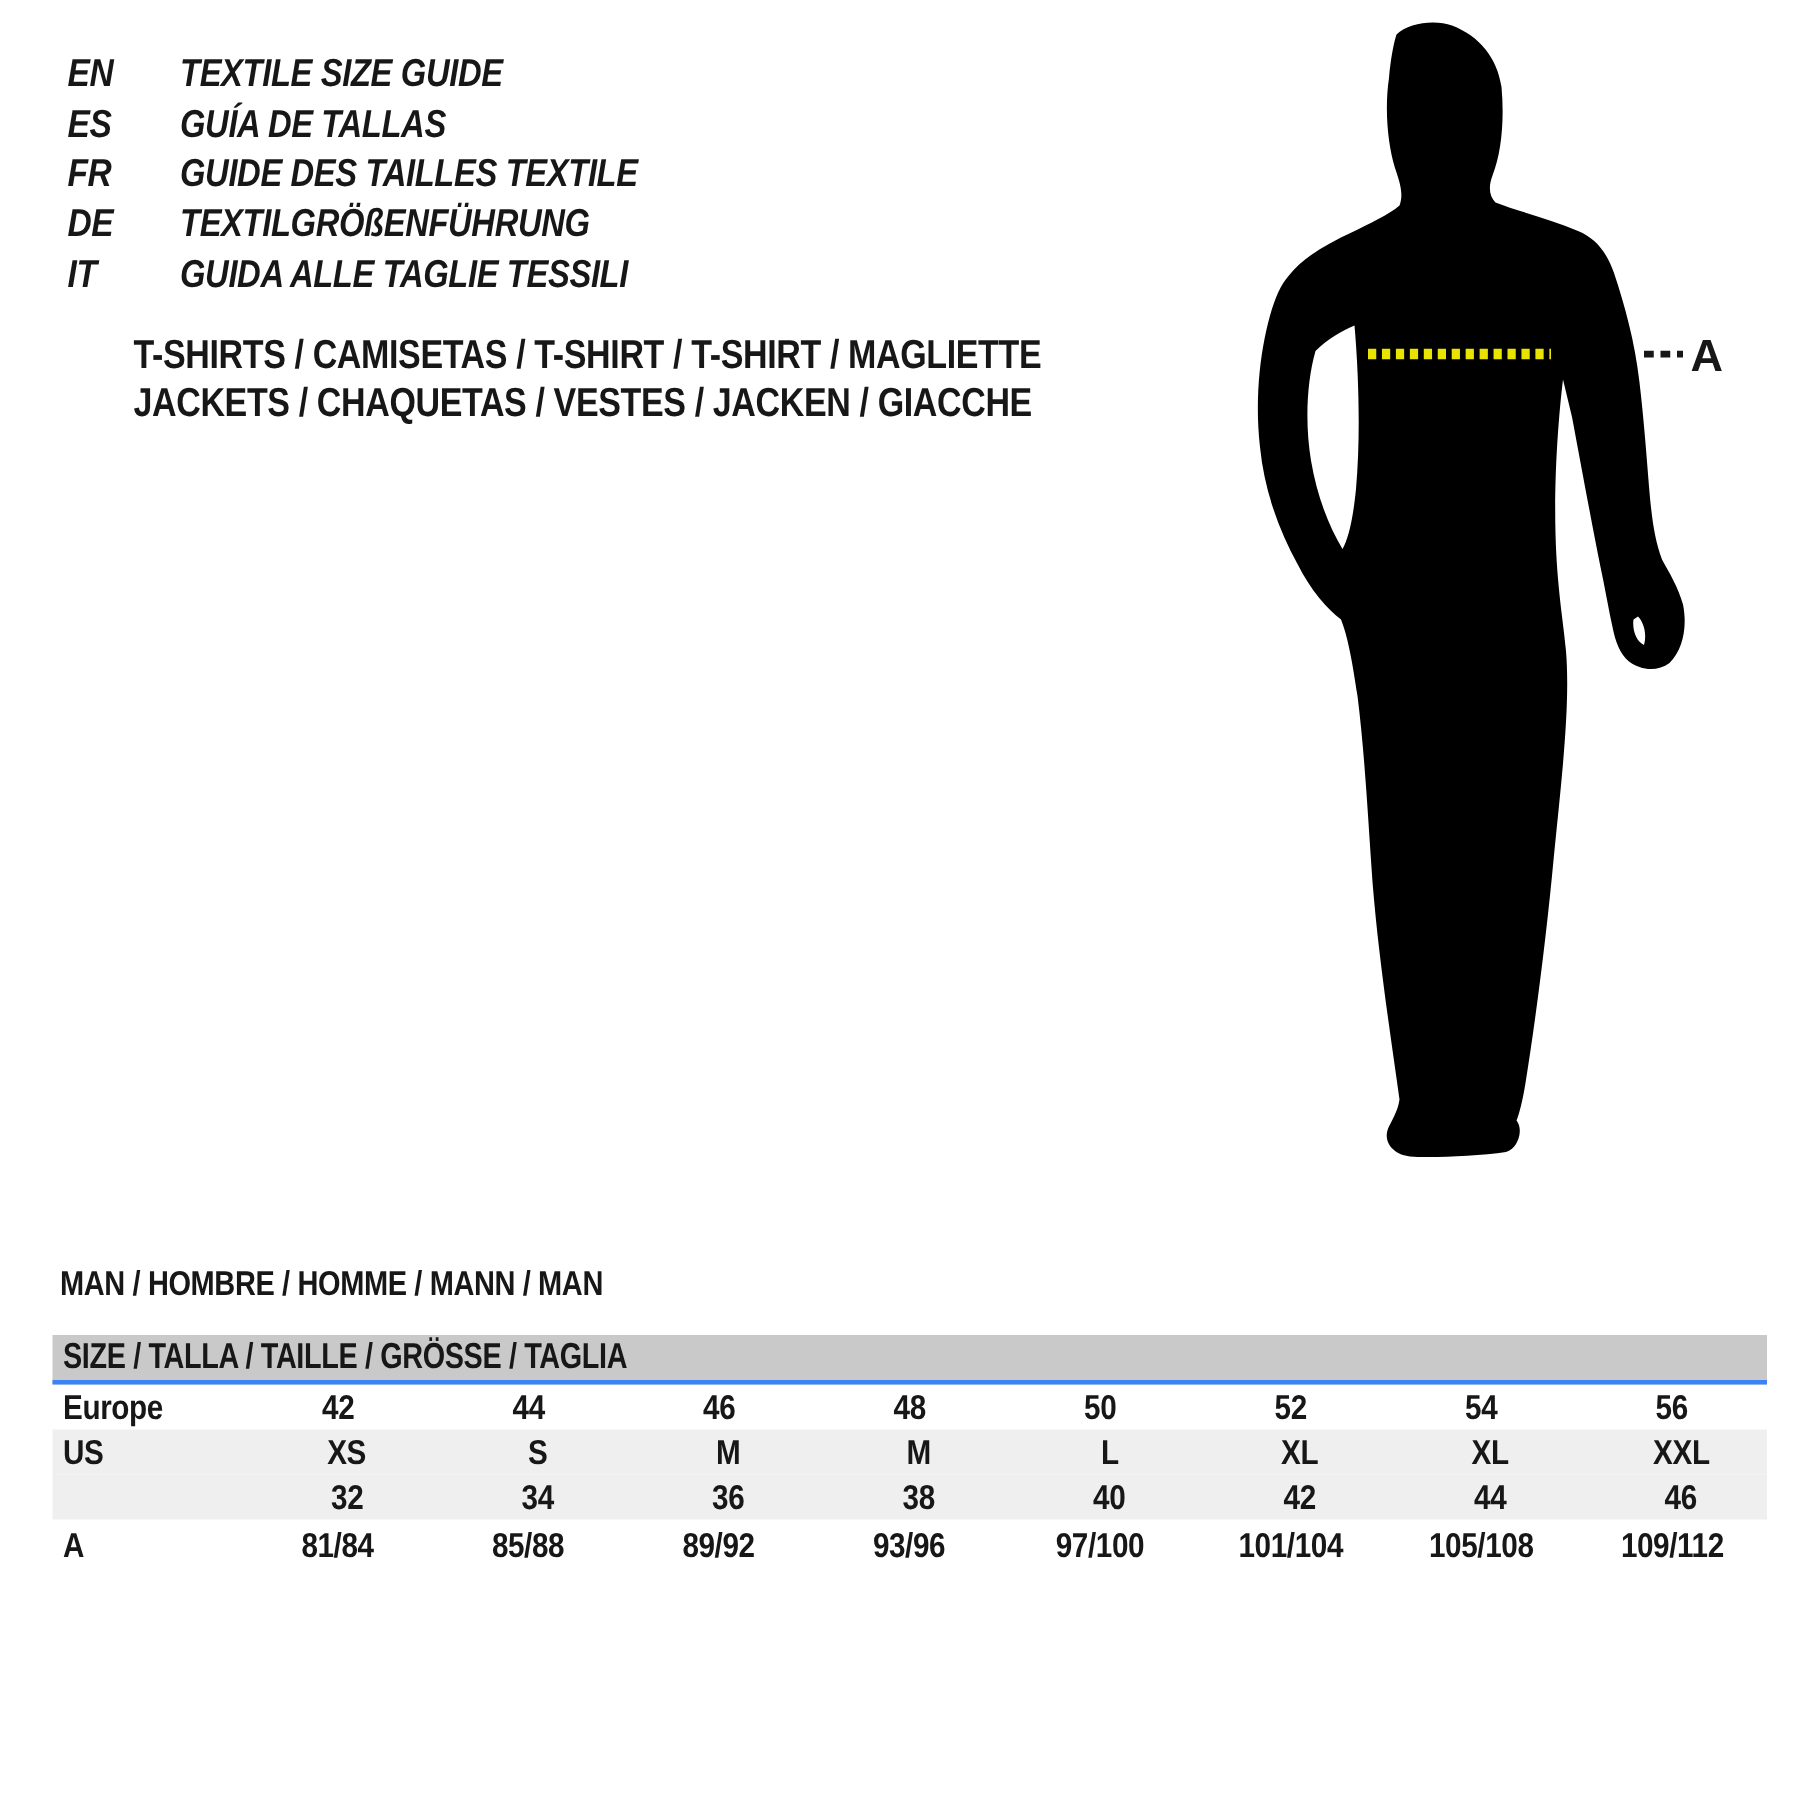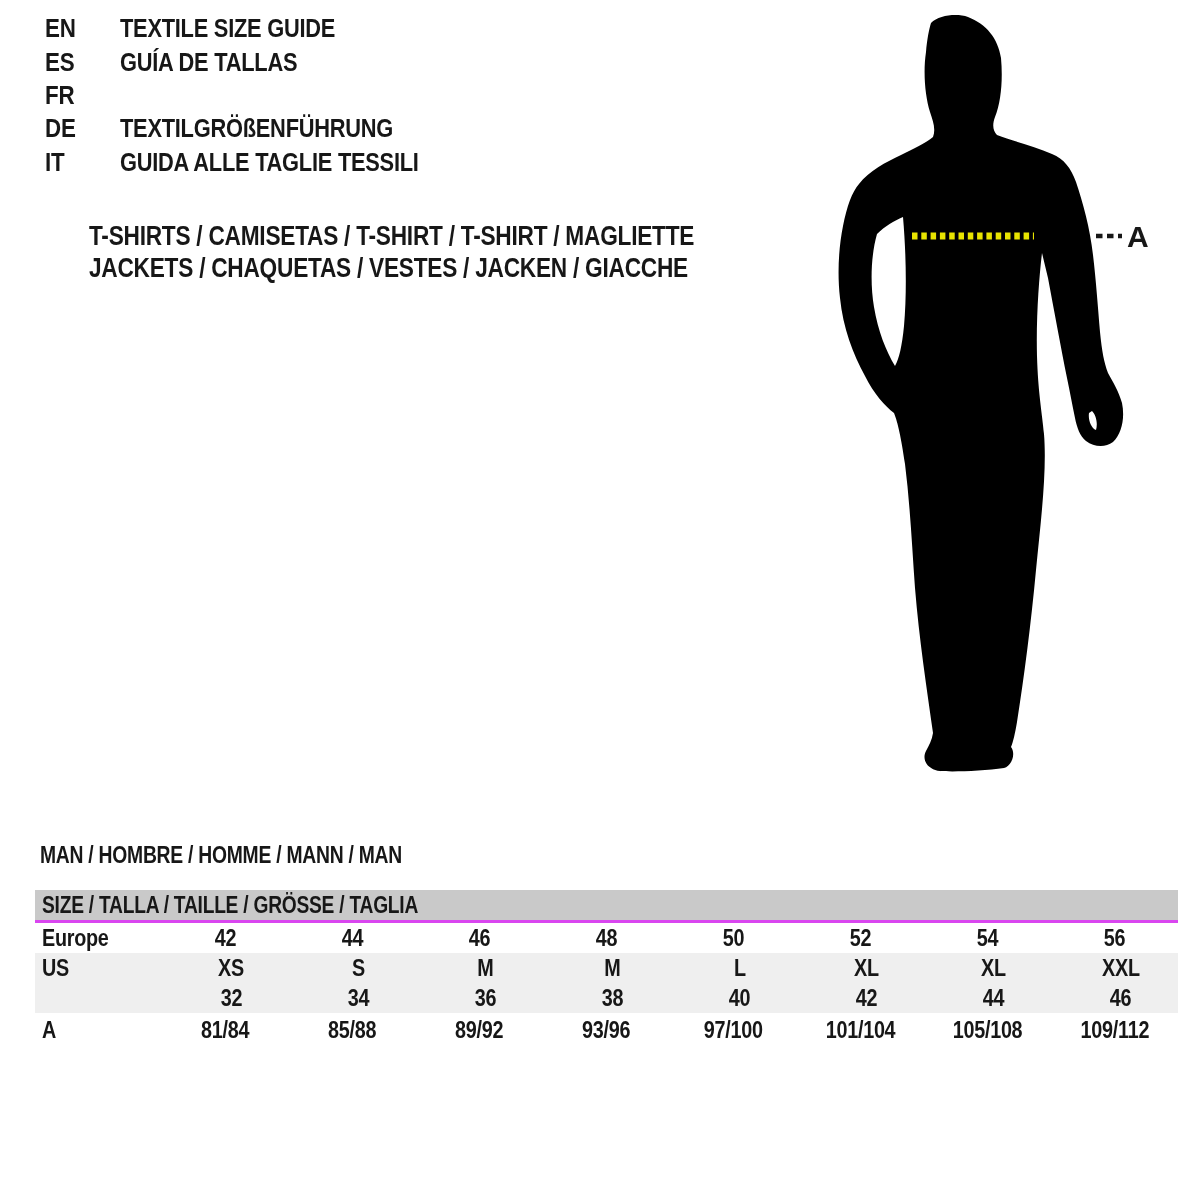--- a/index.html
+++ b/index.html
@@ -4,40 +4,40 @@
 <style>
   html,body{margin:0;padding:0;background:#ffffff;}
   .page{
     position:relative;width:1200px;height:1200px;background:#ffffff;overflow:hidden;
     font-family:"Liberation Sans", sans-serif;color:#171717;
   }
   .cond{display:inline-block;transform:scaleX(0.84);transform-origin:0 50%;white-space:nowrap;letter-spacing:-0.3px;}
   .condc{display:inline-block;transform:scaleX(0.86);transform-origin:50% 50%;white-space:nowrap;letter-spacing:-0.3px;}
 
   
-  .lang-list{position:absolute;left:45px;top:12px;}
+  .lang-list{position:absolute;left:45px;top:32px;font-style:italic;}
   .lang-row{display:flex;height:33.4px;align-items:center;}
   .lang-code{width:75px;font-weight:bold;font-size:26px;}
   .lang-code .cond{transform:scaleX(0.86);}
   .lang-label{font-weight:bold;font-size:26px;}
 
   
   .categories{position:absolute;left:45px;top:221px;margin-left:44px;}
   .category-line{font-size:27px;font-weight:bold;line-height:31.5px;white-space:nowrap;}
 
   
   .figure-wrap{position:absolute;left:800px;top:0;width:380px;height:800px;}
 
   
   .man-heading{position:absolute;left:40px;top:842px;font-size:23px;font-weight:bold;}
 
   
   .size-table{position:absolute;left:35px;top:890px;width:1143px;}
   .table-header{
-    height:30px;background:#c9c9c9;border-bottom:3px solid #d946ef;
+    height:30px;background:#c9c9c9;border-bottom:3px solid #3b82f6;
     display:flex;align-items:center;padding-left:7px;
     font-size:24px;font-weight:bold;
   }
   .table-header .cond{transform:scaleX(0.80);}
   .trow{
     display:grid;grid-template-columns:127px repeat(8,1fr);
     align-items:center;height:30px;font-size:23px;font-weight:bold;
   }
   .trow.tall{height:34px;}
   .trow.shaded{background:#efefef;gap:12px;}
@@ -57,20 +57,21 @@
     <div class="lang-row">
       <span class="lang-code"><span class="cond">EN</span></span>
       <span class="lang-label"><span class="cond">TEXTILE SIZE GUIDE</span></span>
     </div>
     <div class="lang-row">
       <span class="lang-code"><span class="cond">ES</span></span>
       <span class="lang-label"><span class="cond">GUÍA DE TALLAS</span></span>
     </div>
     <div class="lang-row">
       <span class="lang-code"><span class="cond">FR</span></span>
+      <span class="lang-label"><span class="cond">GUIDE DES TAILLES TEXTILE</span></span>
     </div>
     <div class="lang-row">
       <span class="lang-code"><span class="cond">DE</span></span>
       <span class="lang-label"><span class="cond">TEXTILGRÖßENFÜHRUNG</span></span>
     </div>
     <div class="lang-row">
       <span class="lang-code"><span class="cond">IT</span></span>
       <span class="lang-label"><span class="cond">GUIDA ALLE TAGLIE TESSILI</span></span>
     </div>
   </section>

